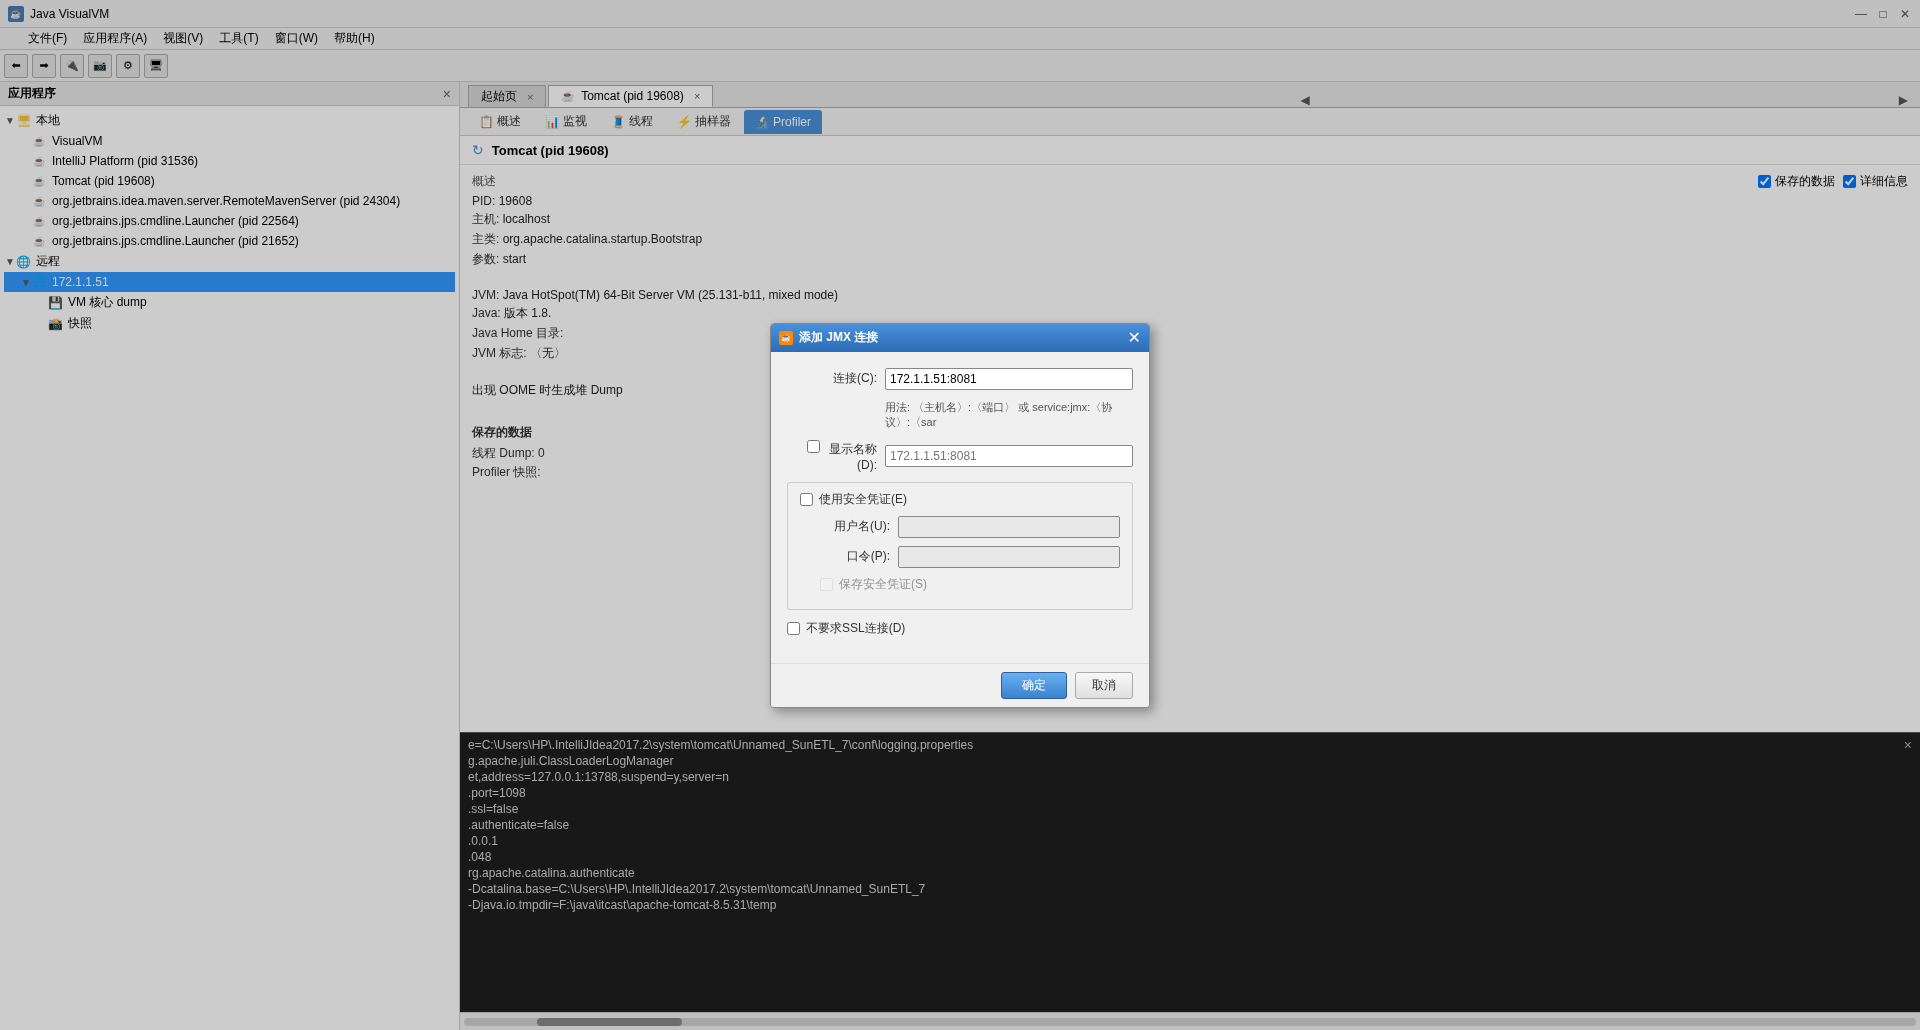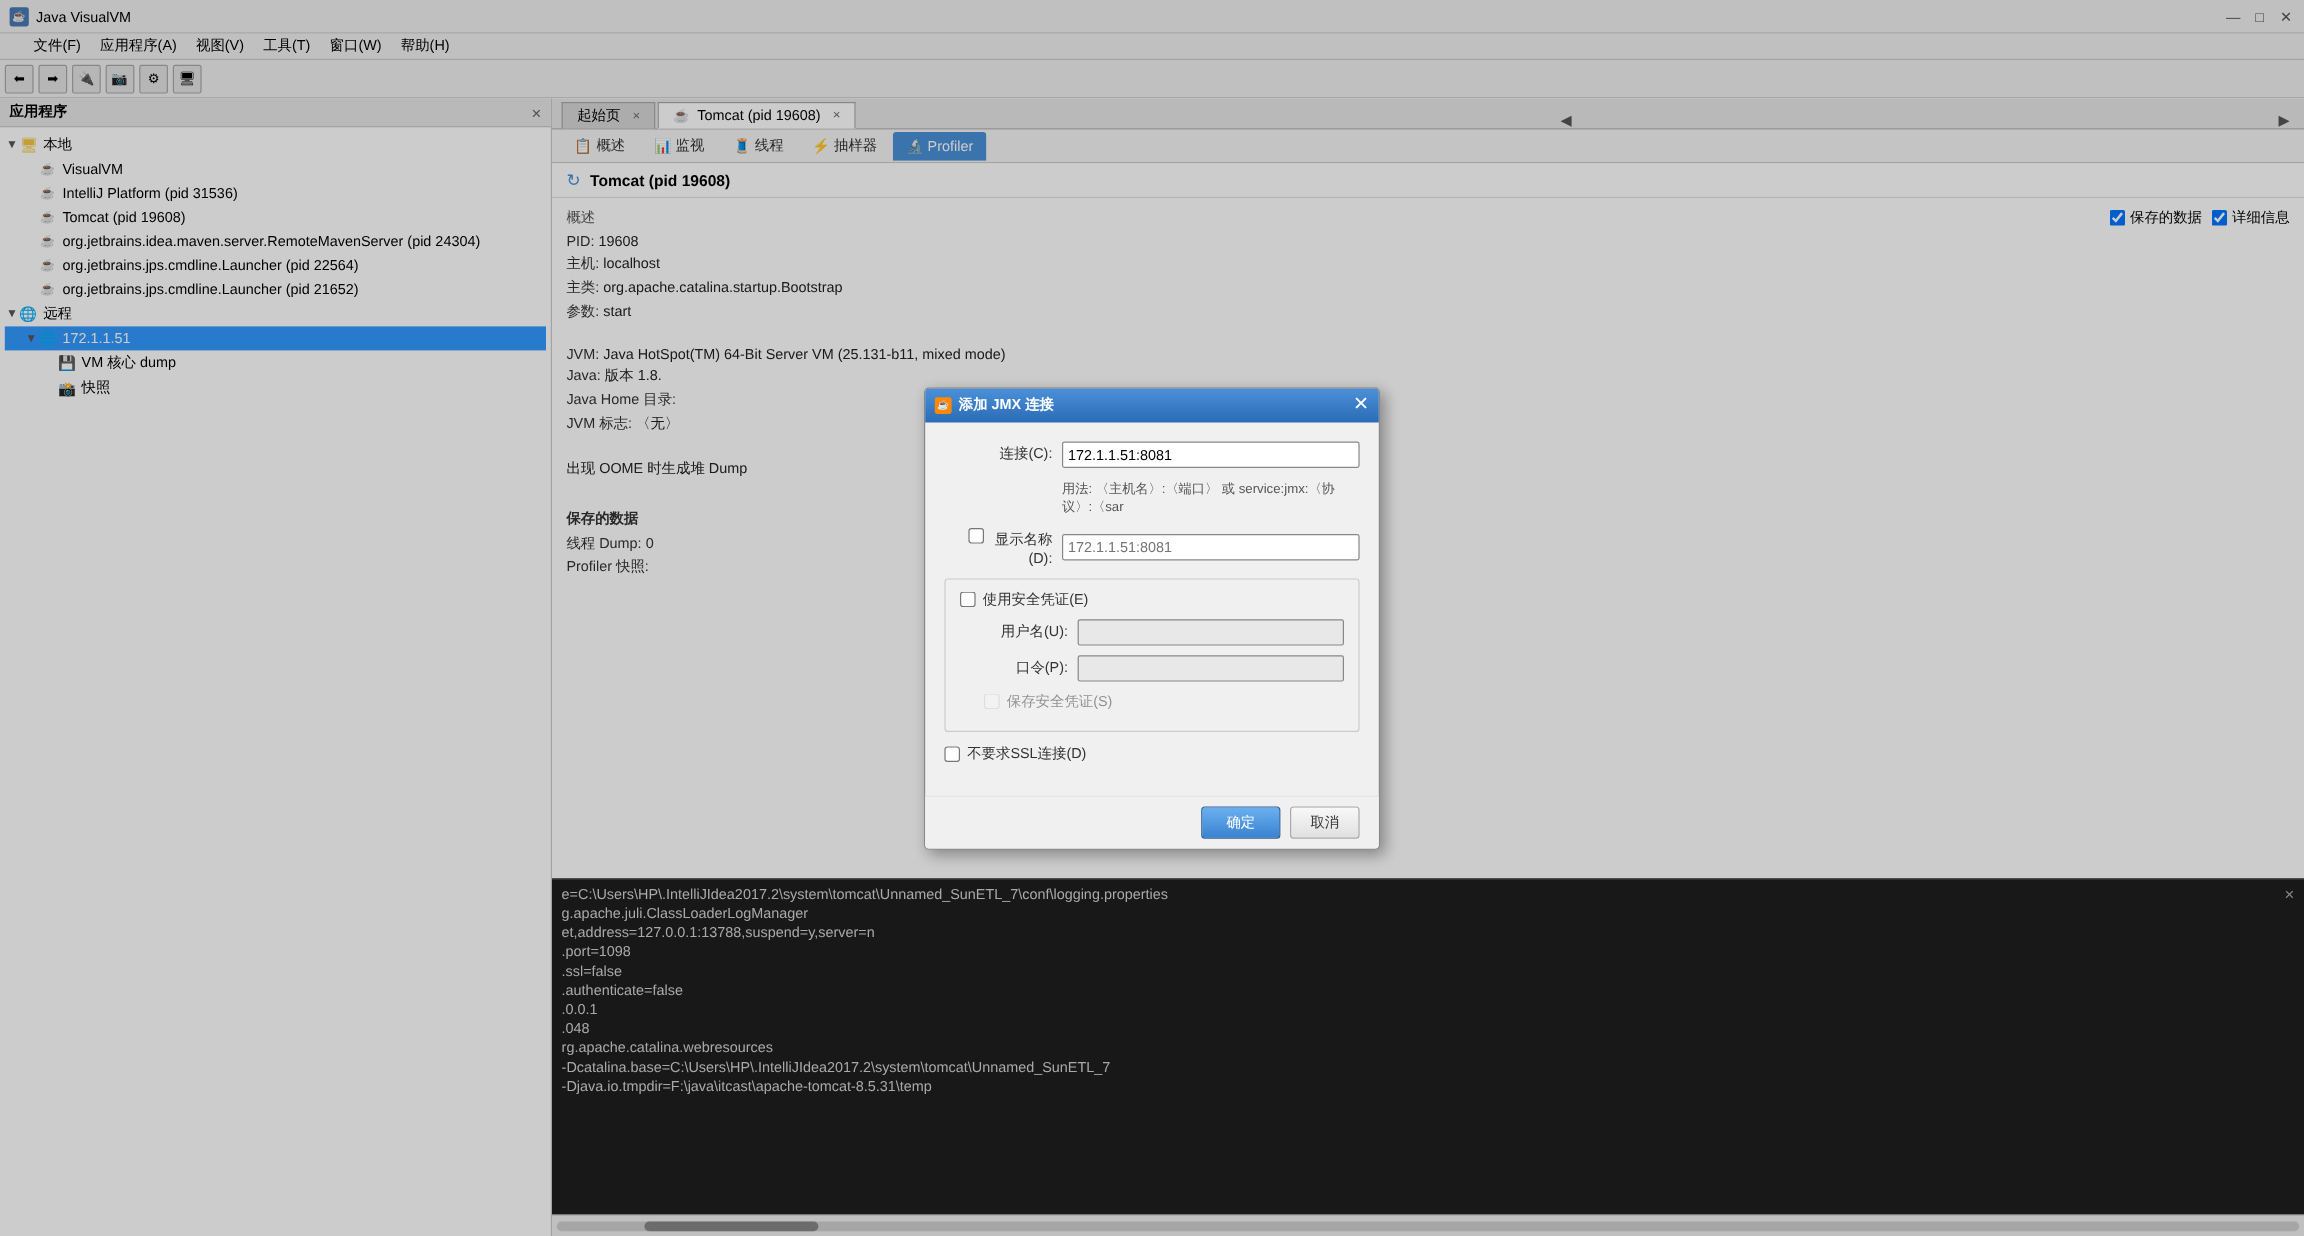--- a/index.html
+++ b/index.html
@@ -485,21 +485,21 @@
     <div id="log-area">
       <button id="log-close">×</button>
       <div class="log-line">e=C:\Users\HP\.IntelliJIdea2017.2\system\tomcat\Unnamed_SunETL_7\conf\logging.properties</div>
       <div class="log-line">g.apache.juli.ClassLoaderLogManager</div>
       <div class="log-line">et,address=127.0.0.1:13788,suspend=y,server=n</div>
       <div class="log-line">.port=1098</div>
       <div class="log-line">.ssl=false</div>
       <div class="log-line">.authenticate=false</div>
       <div class="log-line">.0.0.1</div>
       <div class="log-line">.048</div>
-      <div class="log-line">rg.apache.catalina.webresources</div>
+      <div class="log-line">rg.apache.catalina.authenticate</div>
       <div class="log-line">-Dcatalina.base=C:\Users\HP\.IntelliJIdea2017.2\system\tomcat\Unnamed_SunETL_7</div>
       <div class="log-line">-Djava.io.tmpdir=F:\java\itcast\apache-tomcat-8.5.31\temp</div>
     </div>
 
     <div id="h-scrollbar">
       <div class="scroll-track">
         <div class="scroll-thumb"></div>
       </div>
     </div>
   </div>

